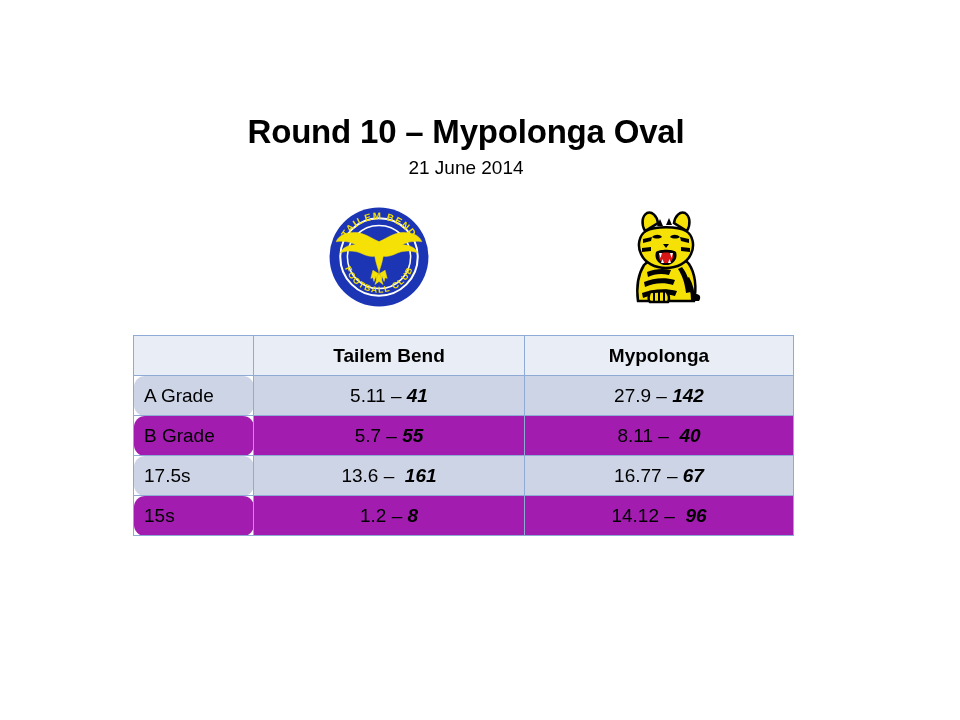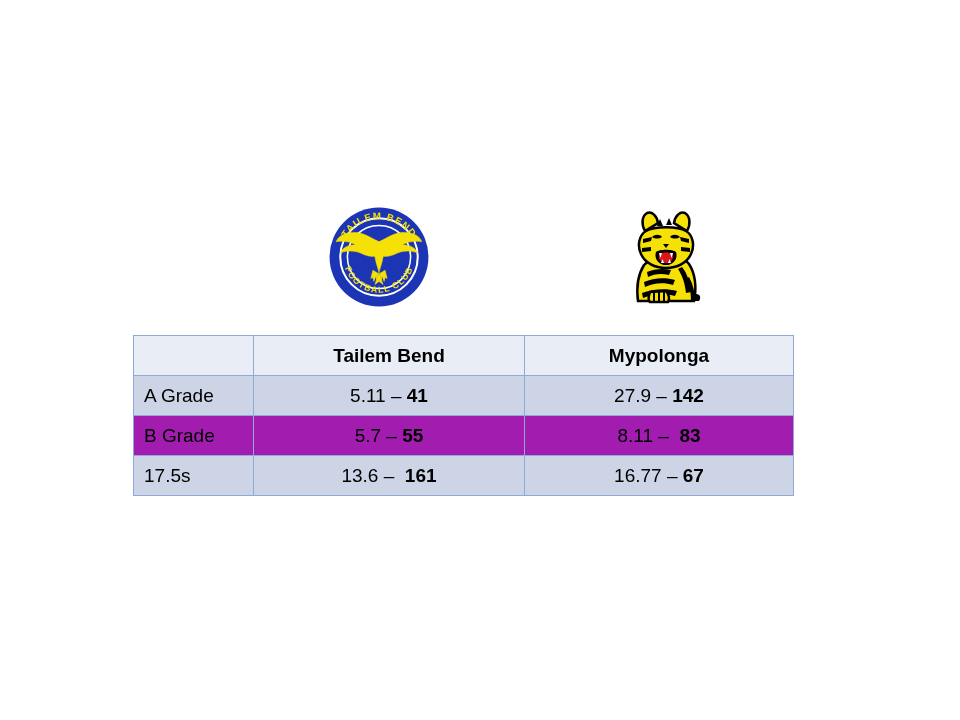--- a/index.html
+++ b/index.html
@@ -108,35 +108,41 @@
     background: #ccd4e6;
   }
   .score-table tbody tr.band-light td {
     background: #a21caf;
   }
 
   .score-table td.grade-cell {
     text-align: left;
     font-weight: normal;
     padding-left: 10px;
+    border-radius: 11px;
   }
   .score-table td.score-cell {
     text-align: center;
     font-weight: normal;
     white-space: pre;
   }
   .score-cell .total {
     font-weight: bold;
+    font-style: italic;
   }
 </style>
 </head>
 <body>
 
 <div class="slide">
 
+  <div class="title-block">
+    <div class="slide-title">Round 10 – Mypolonga Oval</div>
+    <div class="slide-subtitle">21 June 2014</div>
+  </div>
 
   <div class="logo-row">
 
     <div class="logo logo-tailem">
       <svg viewBox="0 0 200 208" width="102" height="106" aria-hidden="true">
         <defs>
           <path id="arcTop" d="M 26 104 A 74 74 0 0 1 174 104"></path>
           <path id="arcBot" d="M 30 104 A 70 70 0 0 0 170 104"></path>
         </defs>
 
@@ -254,26 +260,31 @@
 
       <tr class="band-dark">
         <td class="grade-cell">A Grade</td>
         <td class="score-cell"><span>5.11 – </span><span class="total">41</span></td>
         <td class="score-cell"><span>27.9 – </span><span class="total">142</span></td>
       </tr>
 
       <tr class="band-light">
         <td class="grade-cell">B Grade</td>
         <td class="score-cell"><span>5.7 – </span><span class="total">55</span></td>
-        <td class="score-cell"><span>8.11 –  </span><span class="total">83</span></td>
+        <td class="score-cell"><span>8.11 –  </span><span class="total">40</span></td>
       </tr>
 
       <tr class="band-dark">
         <td class="grade-cell">17.5s</td>
         <td class="score-cell"><span>13.6 –  </span><span class="total">161</span></td>
         <td class="score-cell"><span>16.77 – </span><span class="total">67</span></td>
       </tr>
 
+      <tr class="band-light">
+        <td class="grade-cell">15s</td>
+        <td class="score-cell"><span>1.2 – </span><span class="total">8</span></td>
+        <td class="score-cell"><span>14.12 –  </span><span class="total">96</span></td>
+      </tr>
 
     </tbody>
   </table>
 
 </div>
 
 </body></html>

